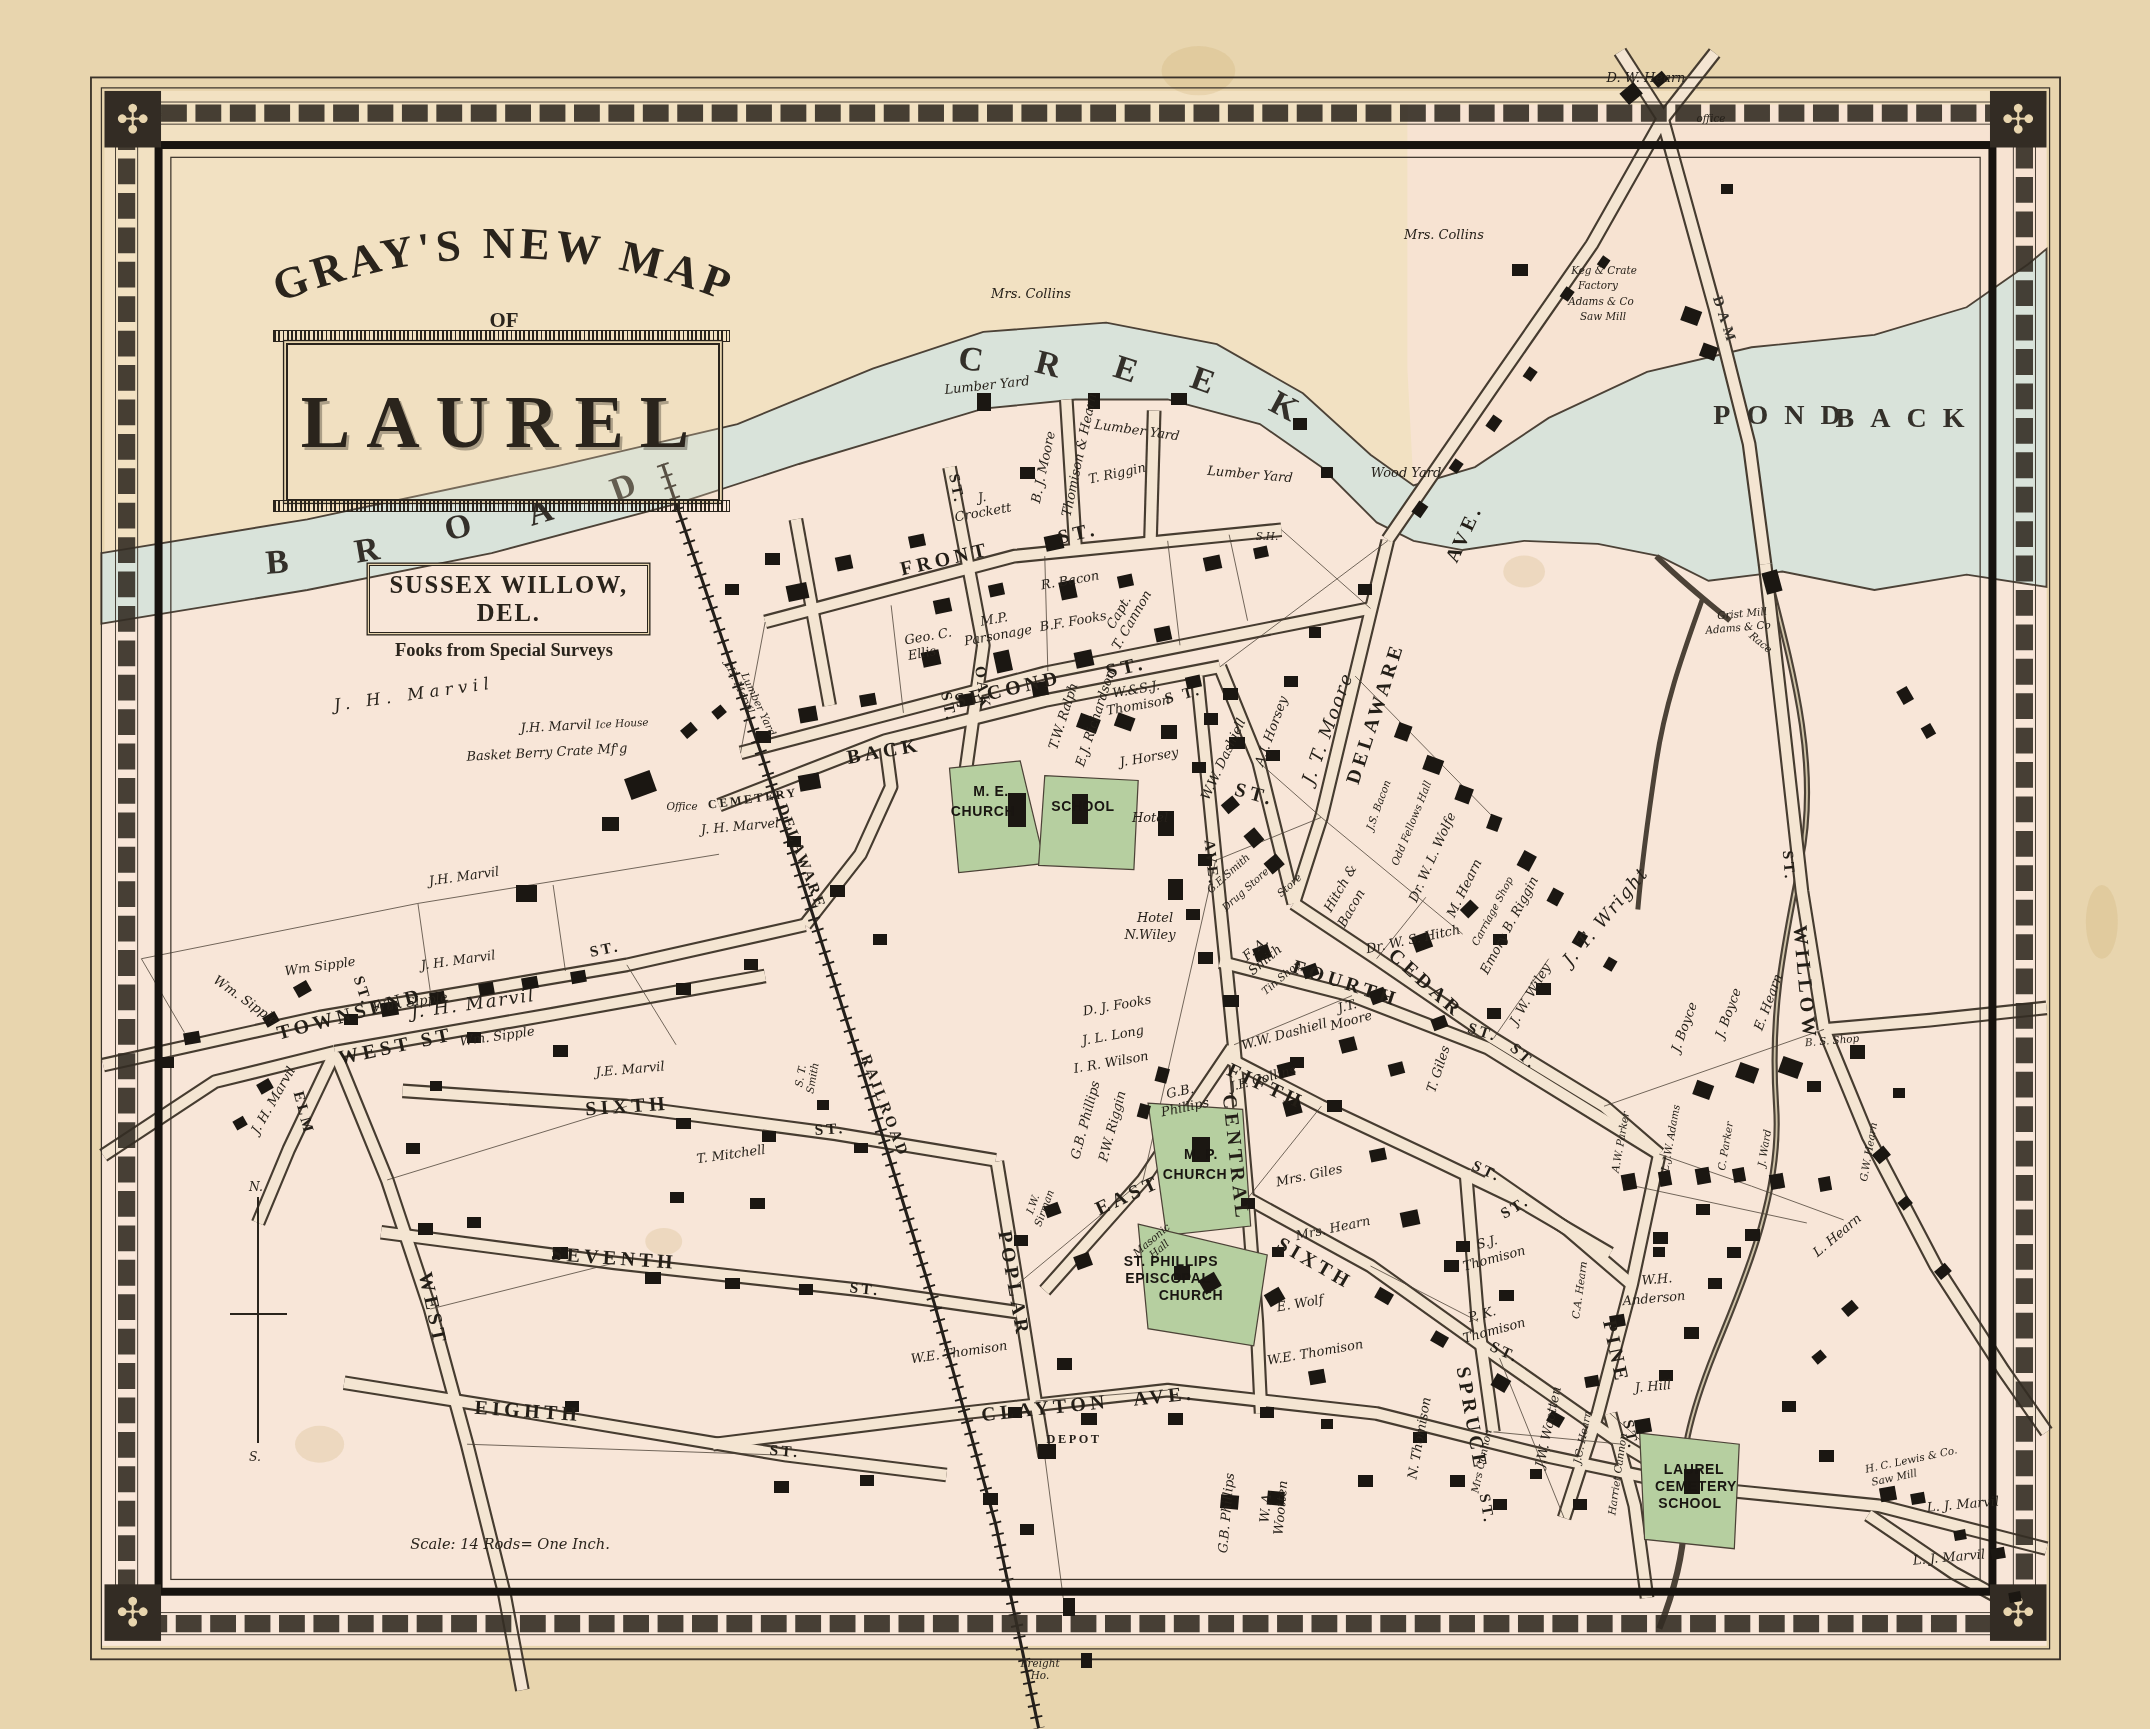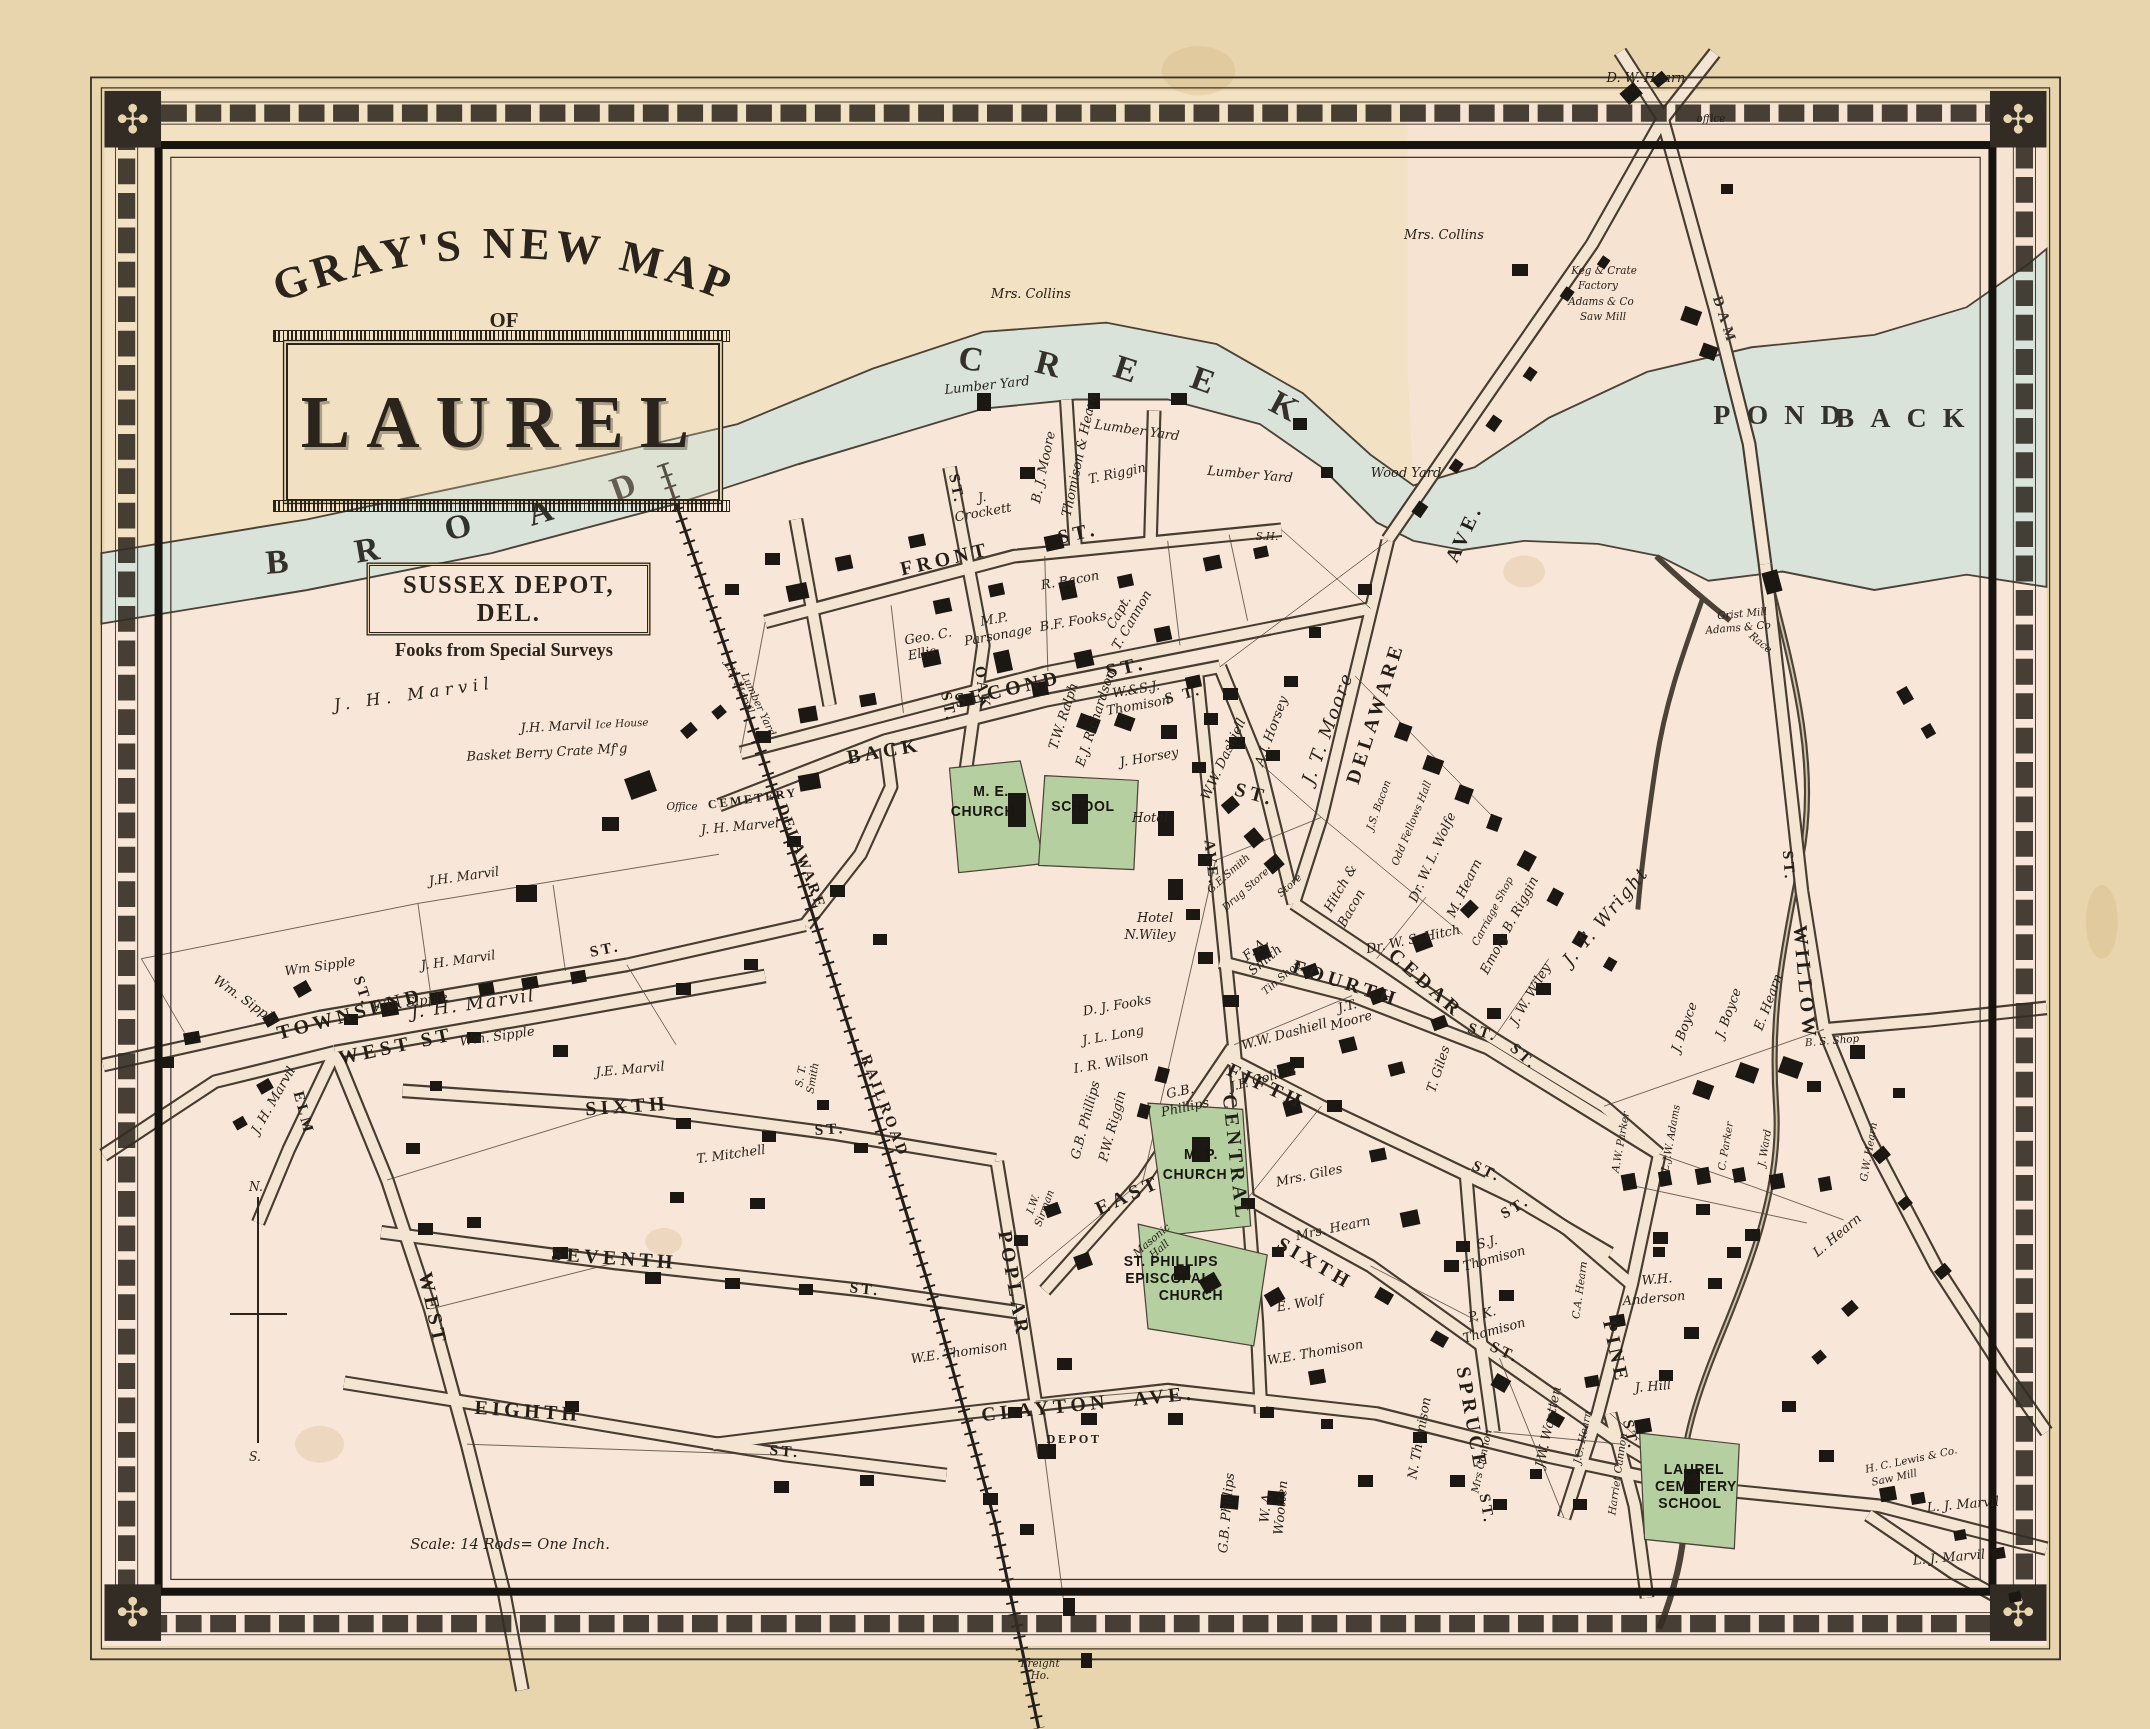--- a/index.html
+++ b/index.html
@@ -652,21 +652,21 @@
       <textPath href="#arcpath" startOffset="50%" text-anchor="middle">GRAY'S NEW MAP</textPath>
     </text>
     <text x="400" y="242" text-anchor="middle" font-family="Liberation Serif, serif" font-size="34" font-weight="bold" fill="#2a241c">OF</text>
   </svg>
   <div class="laurel-rail" style="top:152px"></div>
   <div class="laurel-box">
     <span id="laurel-title">LAUREL</span>
   </div>
   <div class="laurel-rail" style="top:322px"></div>
   <div class="sussex-box">
-    <span>SUSSEX DEPOT, DEL.</span>
+    <span>SUSSEX WILLOW, DEL.</span>
   </div>
   <div class="drawn">Fooks from Special Surveys</div>
 </div>
 
 <div id="compass" class="hud" style="width:74px;height:289px;">
   <div class="n">N.</div>
   <div class="needle"></div>
   <div class="cross"></div>
   <div class="s">S.</div>
 </div>

